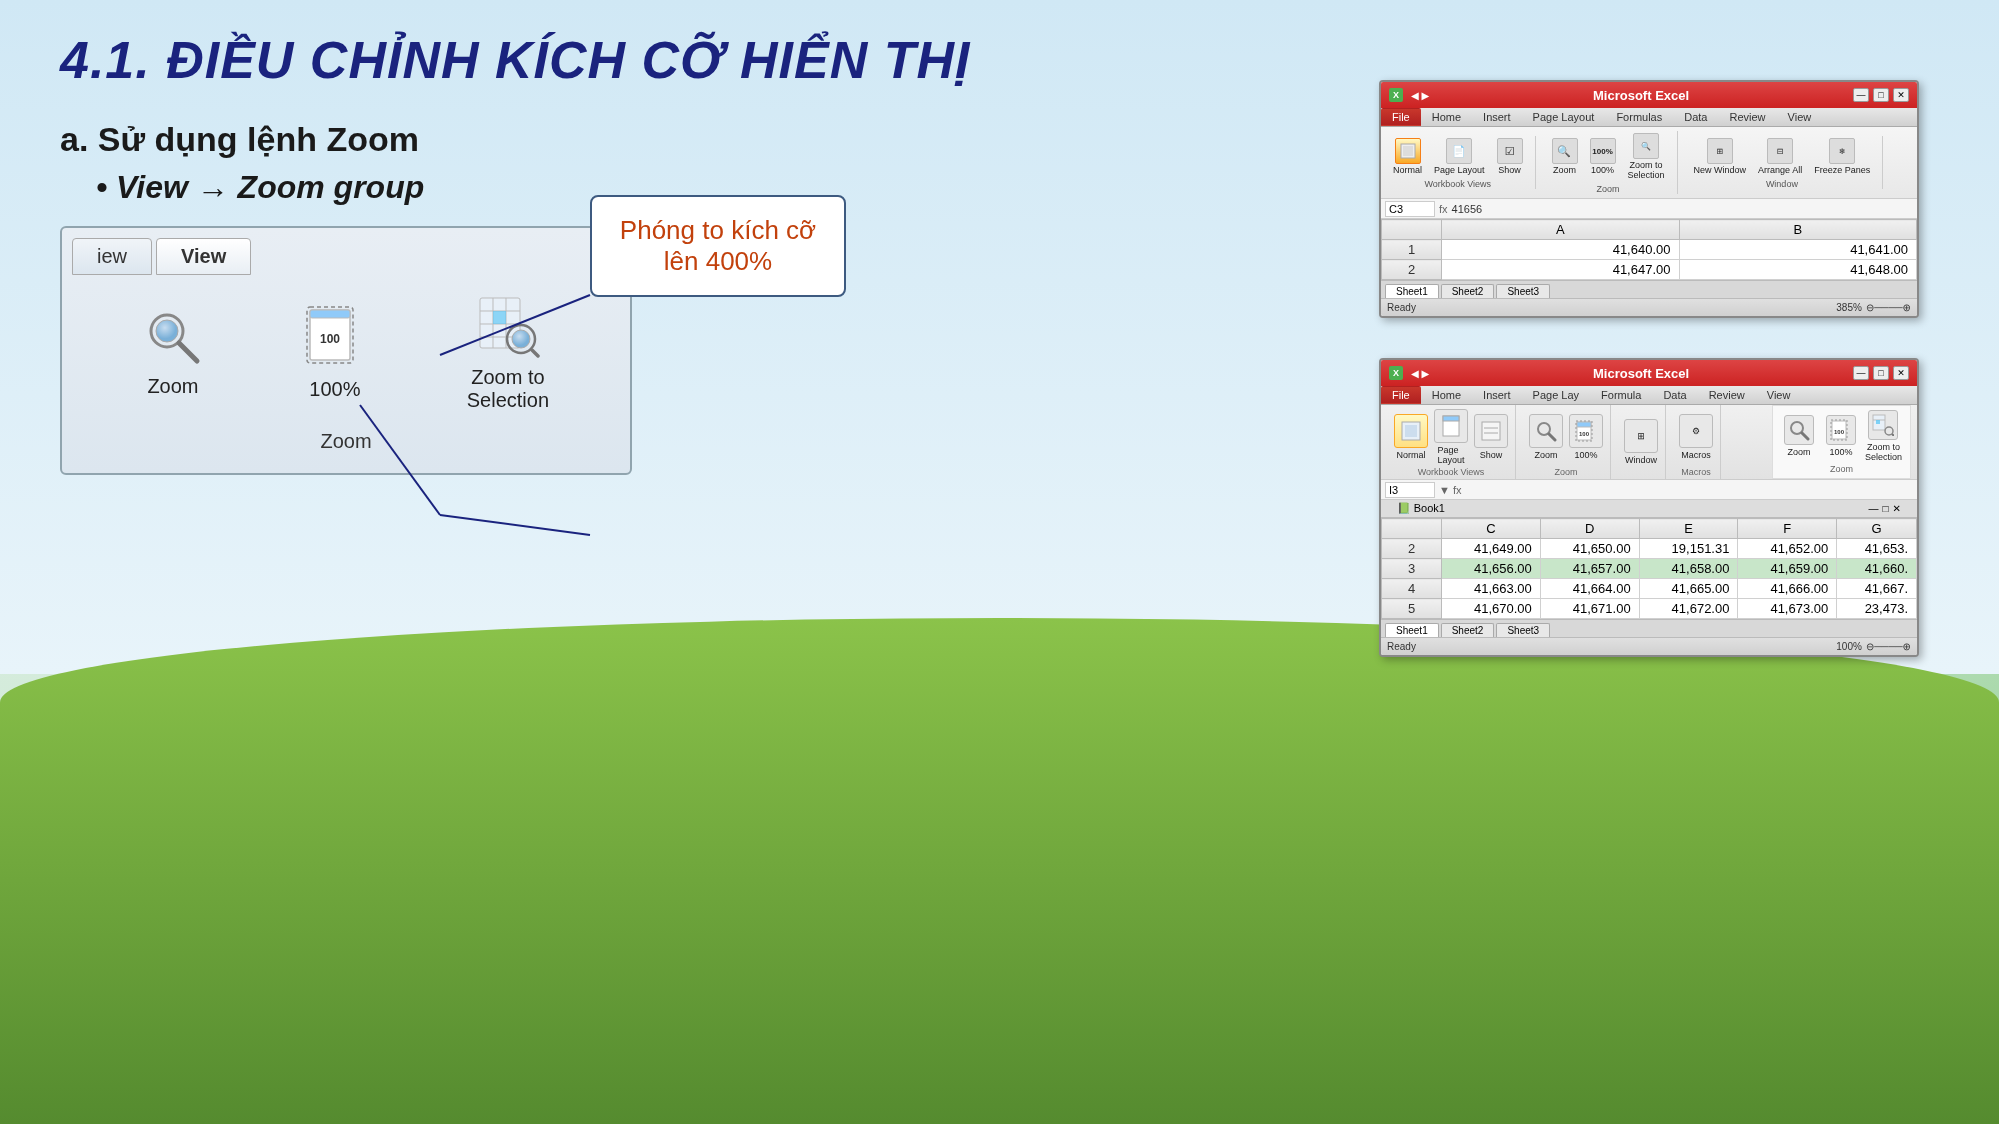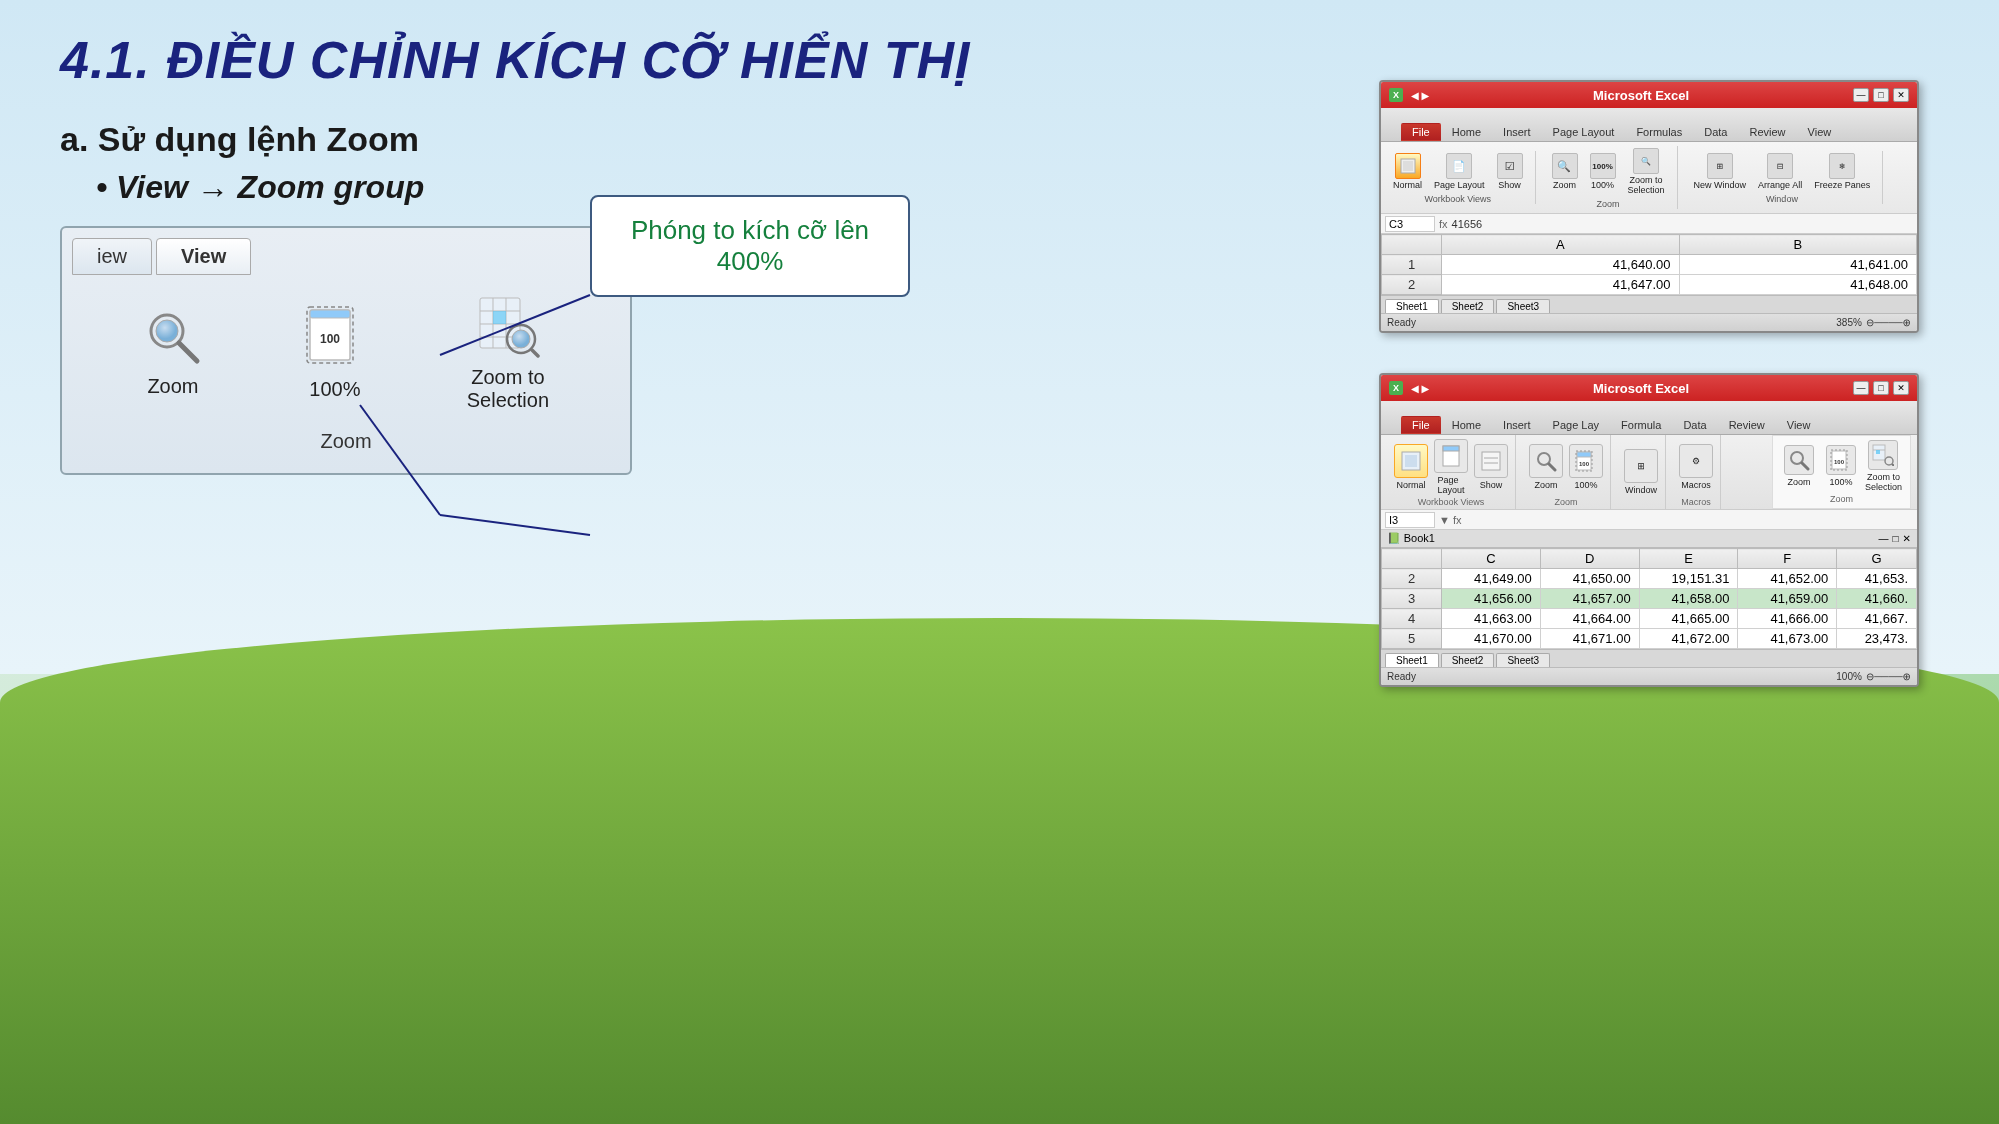--- a/index.html
+++ b/index.html
@@ -134,22 +134,22 @@
     }
 
     
     .callout-box {
       border: 2.5px solid #3d5a80;
       border-radius: 8px;
       background: #fff;
       padding: 18px 8px;
       font-size: 26px;
       text-align: center;
-      color: #15803d;
-      width: 320px;
+      color: #c2410c;
+      width: 256px;
       position: absolute;
     }
 
     .callout-400 {
       top: 20px;
       left: 530px;
     }
 
     .callout-100 {
       top: 300px;
@@ -212,22 +212,22 @@
       display: flex;
       gap: 4px;
       align-items: center;
     }
 
     
     .excel-ribbon-tabs {
       background: linear-gradient(180deg, #e8e8e8 0%, #d0d0d0 100%);
       display: flex;
       align-items: flex-end;
-      padding: 0 20px;
-      height: 34px;
+      padding: 0 0;
+      height: 19px;
       border-bottom: 1px solid #aaa;
     }
 
     .ribbon-tab {
       padding: 2px 10px;
       font-size: 11px;
       color: #333;
       cursor: pointer;
       border: 1px solid transparent;
     }
@@ -849,21 +849,21 @@
             </div>
             <div style="font-size:9px;color:#666;">Zoom</div>
           </div>
         </div>
 
         <div class="excel-formula-bar">
           <span class="cell-ref">I3</span>
           <span style="font-size:11px;color:#666;">▼ fx</span>
         </div>
 
-        <div style="background:#ddd; padding:2px 6px; font-size:11px; display:flex; justify-content:space-between; align-items:center; border-bottom:1px solid #bbb;">
+        <div style="background:#ddd; padding:2px 16px; font-size:11px; display:flex; justify-content:space-between; align-items:center; border-bottom:1px solid #bbb;">
           <span>📗 Book1</span>
           <div style="display:flex;gap:4px;">
             <span style="font-size:10px;cursor:pointer;">—</span>
             <span style="font-size:10px;cursor:pointer;">□</span>
             <span style="font-size:10px;cursor:pointer;">✕</span>
           </div>
         </div>
 
         <div class="excel-grid excel-zoom-small">
           <table>

